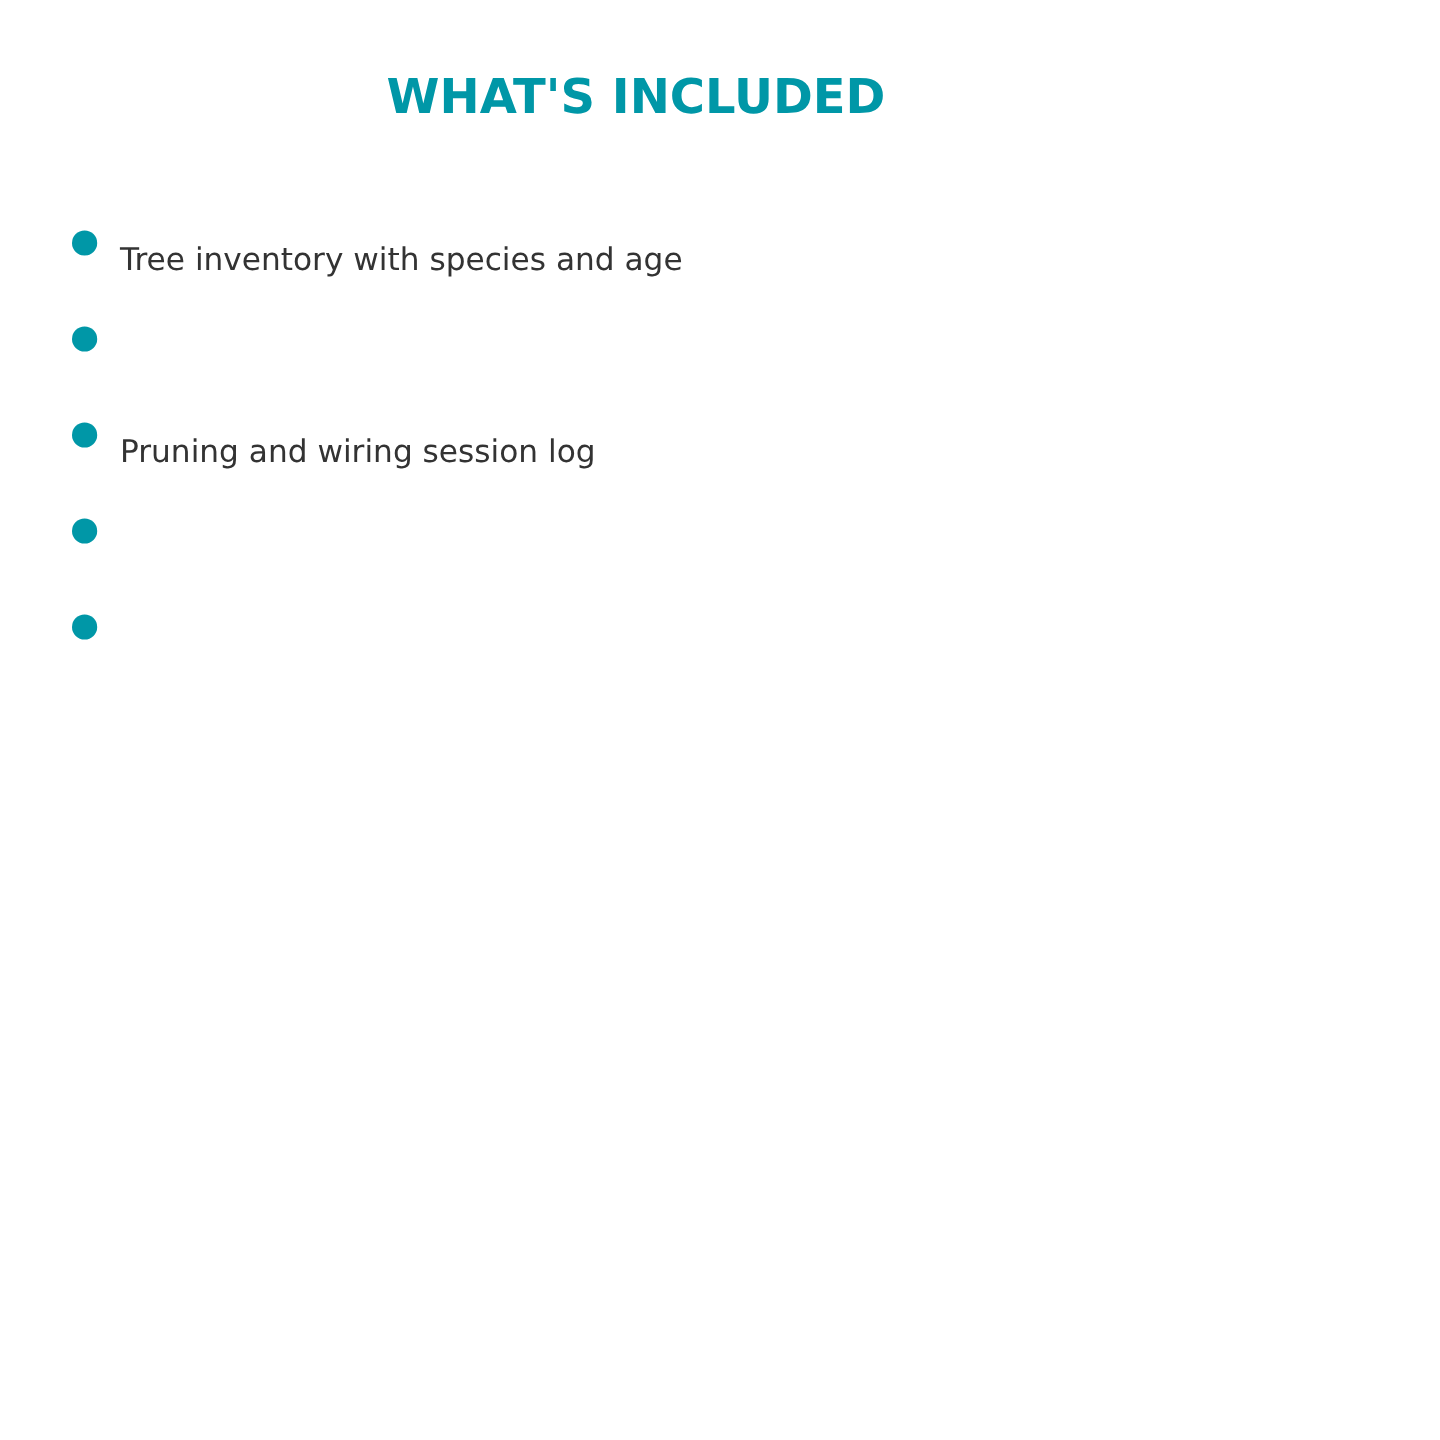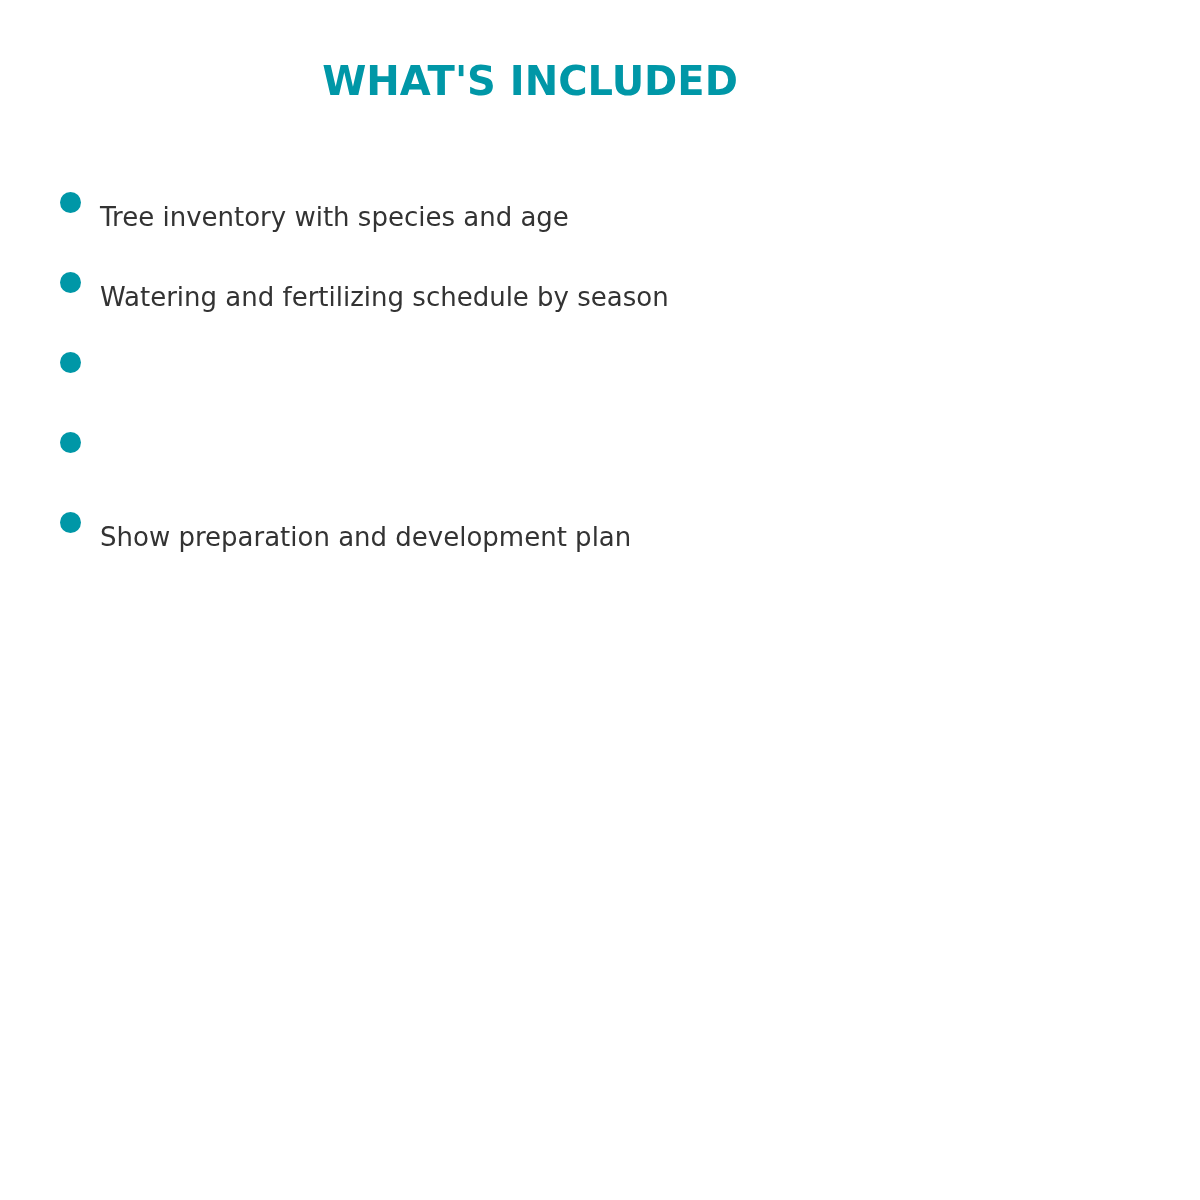--- a/index.html
+++ b/index.html
@@ -15,25 +15,24 @@
 
 <h1 class="title">WHAT'S INCLUDED</h1>
 
 <div class="list">
   <div class="item" style="top:192px;">
     <span class="dot" style="top:0;"></span>
     <span class="text" style="top:10px;">Tree inventory with species and age</span>
   </div>
   <div class="item" style="top:272px;">
     <span class="dot" style="top:0;"></span>
-    <span class="text" style="top:10px;">Watering and fertilizing schedule by season</span>
   </div>
   <div class="item" style="top:352px;">
     <span class="dot" style="top:0;"></span>
+    <span class="text" style="top:10px;">Pruning and wiring session log</span>
   </div>
   <div class="item" style="top:432px;">
     <span class="dot" style="top:0;"></span>
   </div>
   <div class="item" style="top:512px;">
     <span class="dot" style="top:0;"></span>
-    <span class="text" style="top:10px;">Show preparation and development plan</span>
   </div>
 </div>
 
 </body></html>

